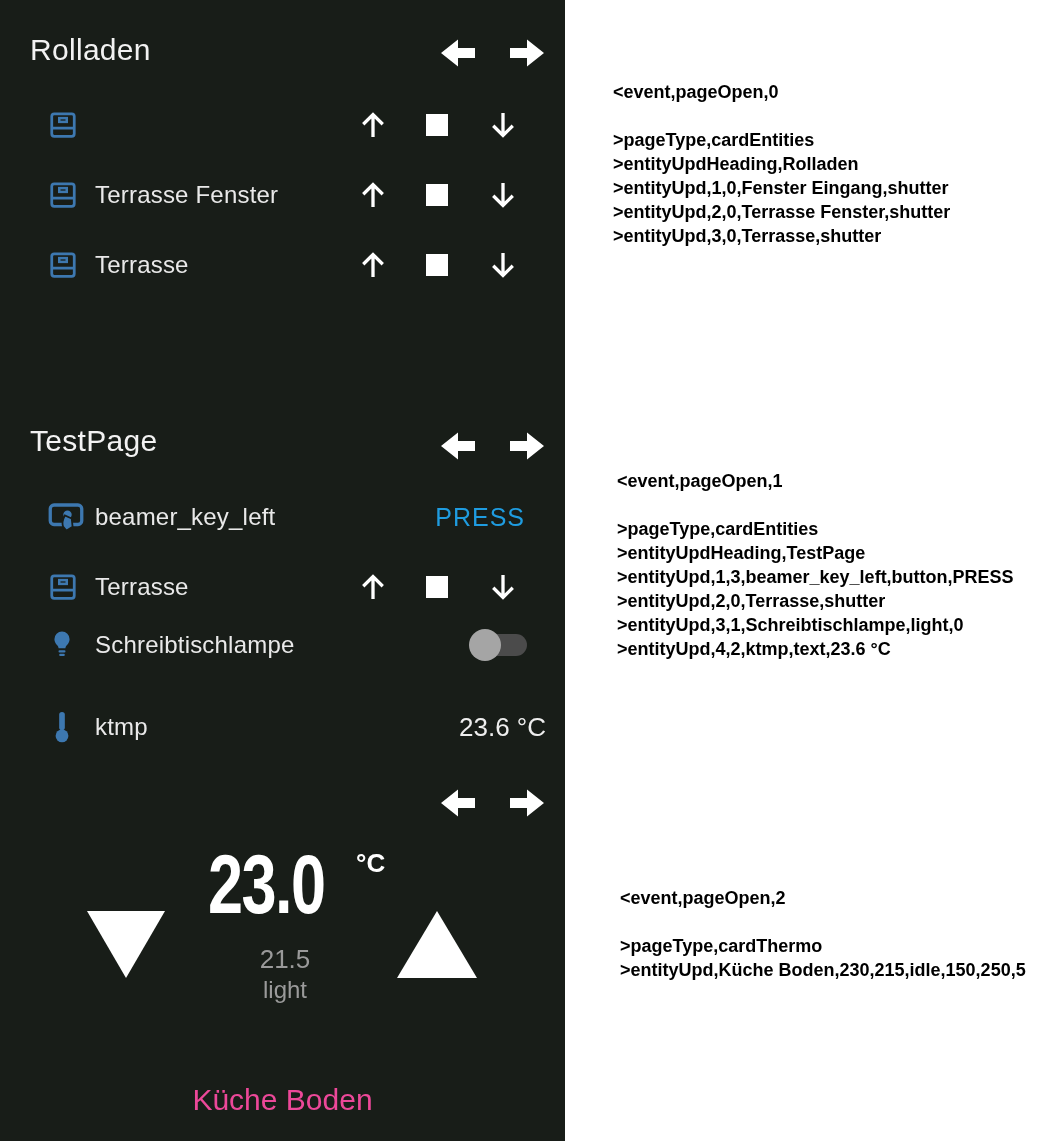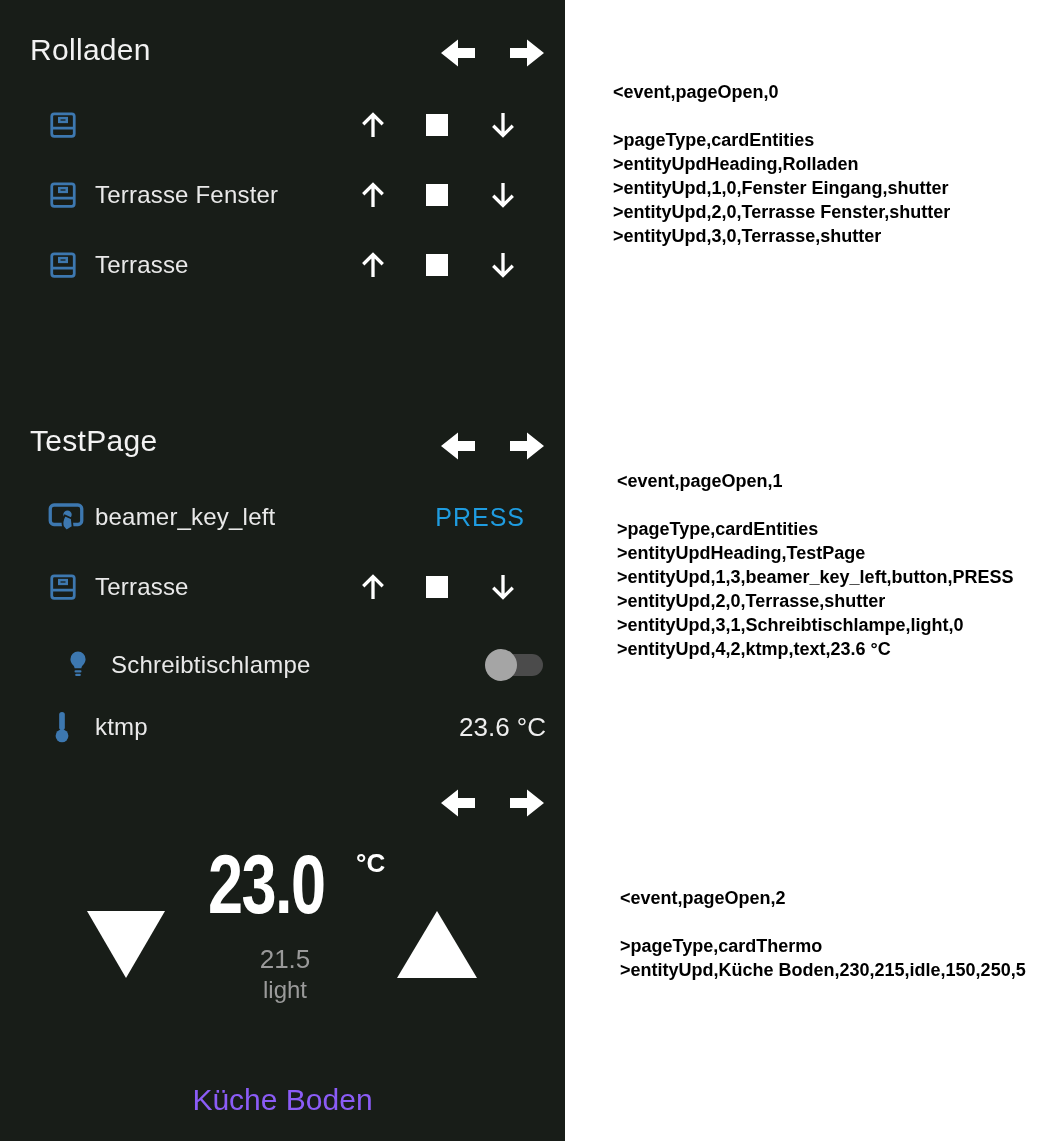--- a/index.html
+++ b/index.html
@@ -30,21 +30,21 @@
 
   .thermo-temp{position:absolute;left:208px;top:851px;font-size:84px;line-height:66px;font-weight:700;
                color:#ffffff;transform:scaleX(.75);transform-origin:left top;letter-spacing:-2px;white-space:nowrap;}
   .thermo-unit{position:absolute;left:356px;top:848px;font-size:26px;font-weight:700;color:#ffffff;}
   .tri-down{position:absolute;left:87px;top:911px;width:0;height:0;
             border-left:39px solid transparent;border-right:39px solid transparent;border-top:67px solid #ffffff;}
   .tri-up{position:absolute;left:397px;top:911px;width:0;height:0;
           border-left:40px solid transparent;border-right:40px solid transparent;border-bottom:67px solid #ffffff;}
   .thermo-target{position:absolute;left:230px;top:944px;width:110px;text-align:center;font-size:26px;color:#9a9a9a;}
   .thermo-state{position:absolute;left:230px;top:976px;width:110px;text-align:center;font-size:24px;color:#9a9a9a;}
-  .thermo-name{position:absolute;left:0;top:1083px;width:565px;text-align:center;font-size:30px;color:#8b5cf6;}
+  .thermo-name{position:absolute;left:0;top:1083px;width:565px;text-align:center;font-size:30px;color:#ec4899;}
 
   .log-block{position:absolute;color:#000000;font-size:18px;font-weight:700;
              font-family:"Liberation Sans", sans-serif;}
   .log-line{min-height:24px;line-height:24px;white-space:nowrap;}
 </style>
 </head>
 <body>
 
 <div class="stage">
   <div class="panel">
@@ -134,21 +134,21 @@
         <div class="entity-label">Terrasse</div>
         <svg class="ctl-up" width="36" height="36" viewBox="0 0 24 24">
           <path d="M12,20 L12,5 M5.5,11.5 L12,5 L18.5,11.5" fill="none" stroke="#ffffff" stroke-width="2.2"></path>
           </svg>
         <div class="ctl-stop"></div>
         <svg class="ctl-down" width="36" height="36" viewBox="0 0 24 24">
           <path d="M12,4 L12,19 M5.5,12.5 L12,19 L18.5,12.5" fill="none" stroke="#ffffff" stroke-width="2.2"></path>
           </svg>
       </div>
 
-      <div class="row" style="top:240px;margin-left:16px;">
+      <div class="row" style="top:220px;">
         <svg class="entity-icon" width="28" height="32" viewBox="0 0 24 26">
           <path d="M12,1.5 a6.5,6.5 0 0 1 6.5,6.5 c0,2.3 -1.1,3.7 -2.2,5 -0.8,1 -1.3,1.7 -1.4,2.8 h-5.8 c-0.1,-1.1 -0.6,-1.8 -1.4,-2.8 -1.1,-1.3 -2.2,-2.7 -2.2,-5 A6.5,6.5 0 0 1 12,1.5 Z" fill="#3d78b0"></path>
           <rect x="9" y="17.6" width="6" height="1.9" rx="0.9" fill="#3d78b0"></rect>
           <rect x="9.6" y="20.6" width="4.8" height="1.9" rx="0.9" fill="#3d78b0"></rect>
           </svg>
         <div class="entity-label">Schreibtischlampe</div>
         <div class="toggle">
           <div class="toggle-track"></div>
           <div class="toggle-knob"></div>
         </div>

